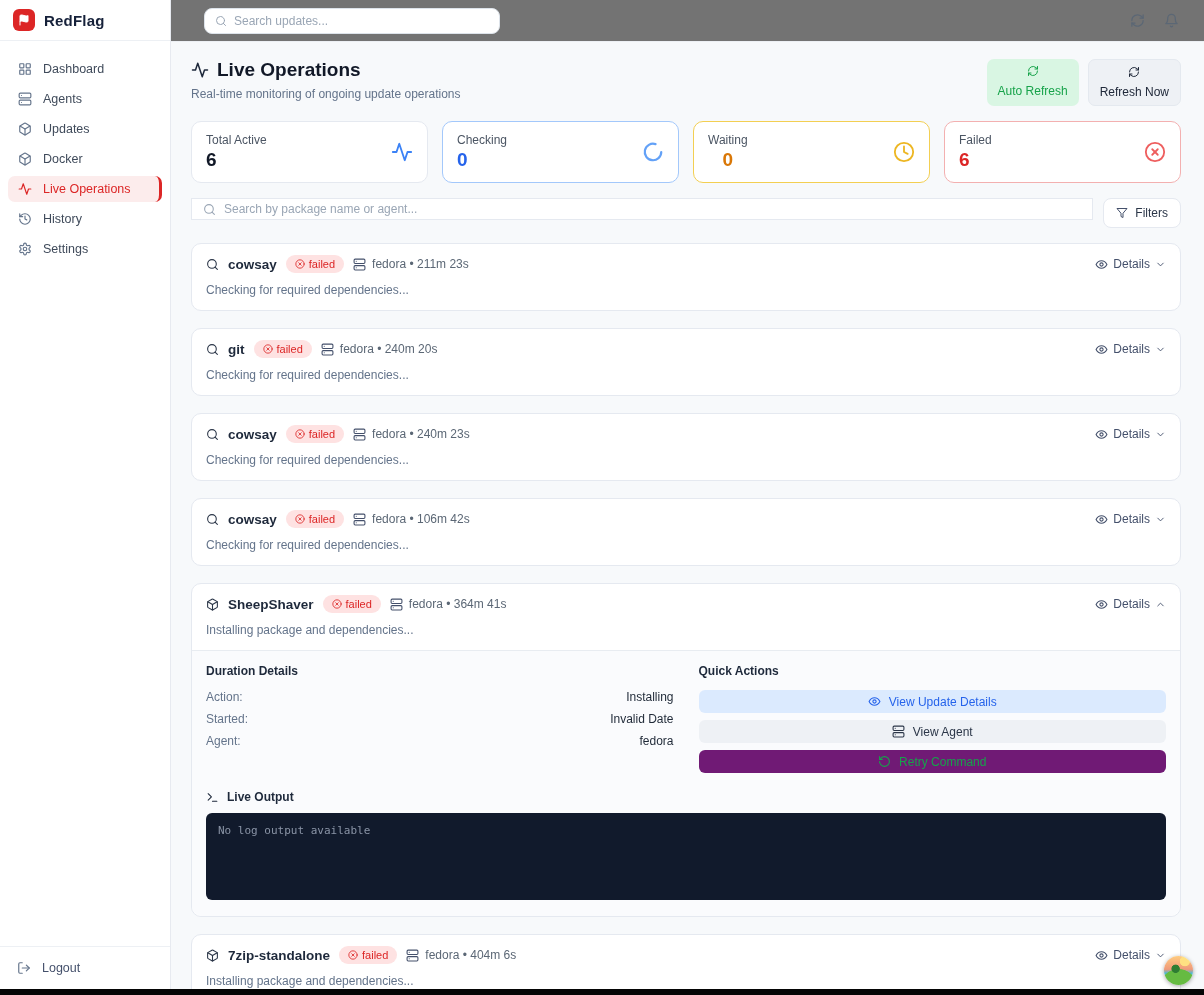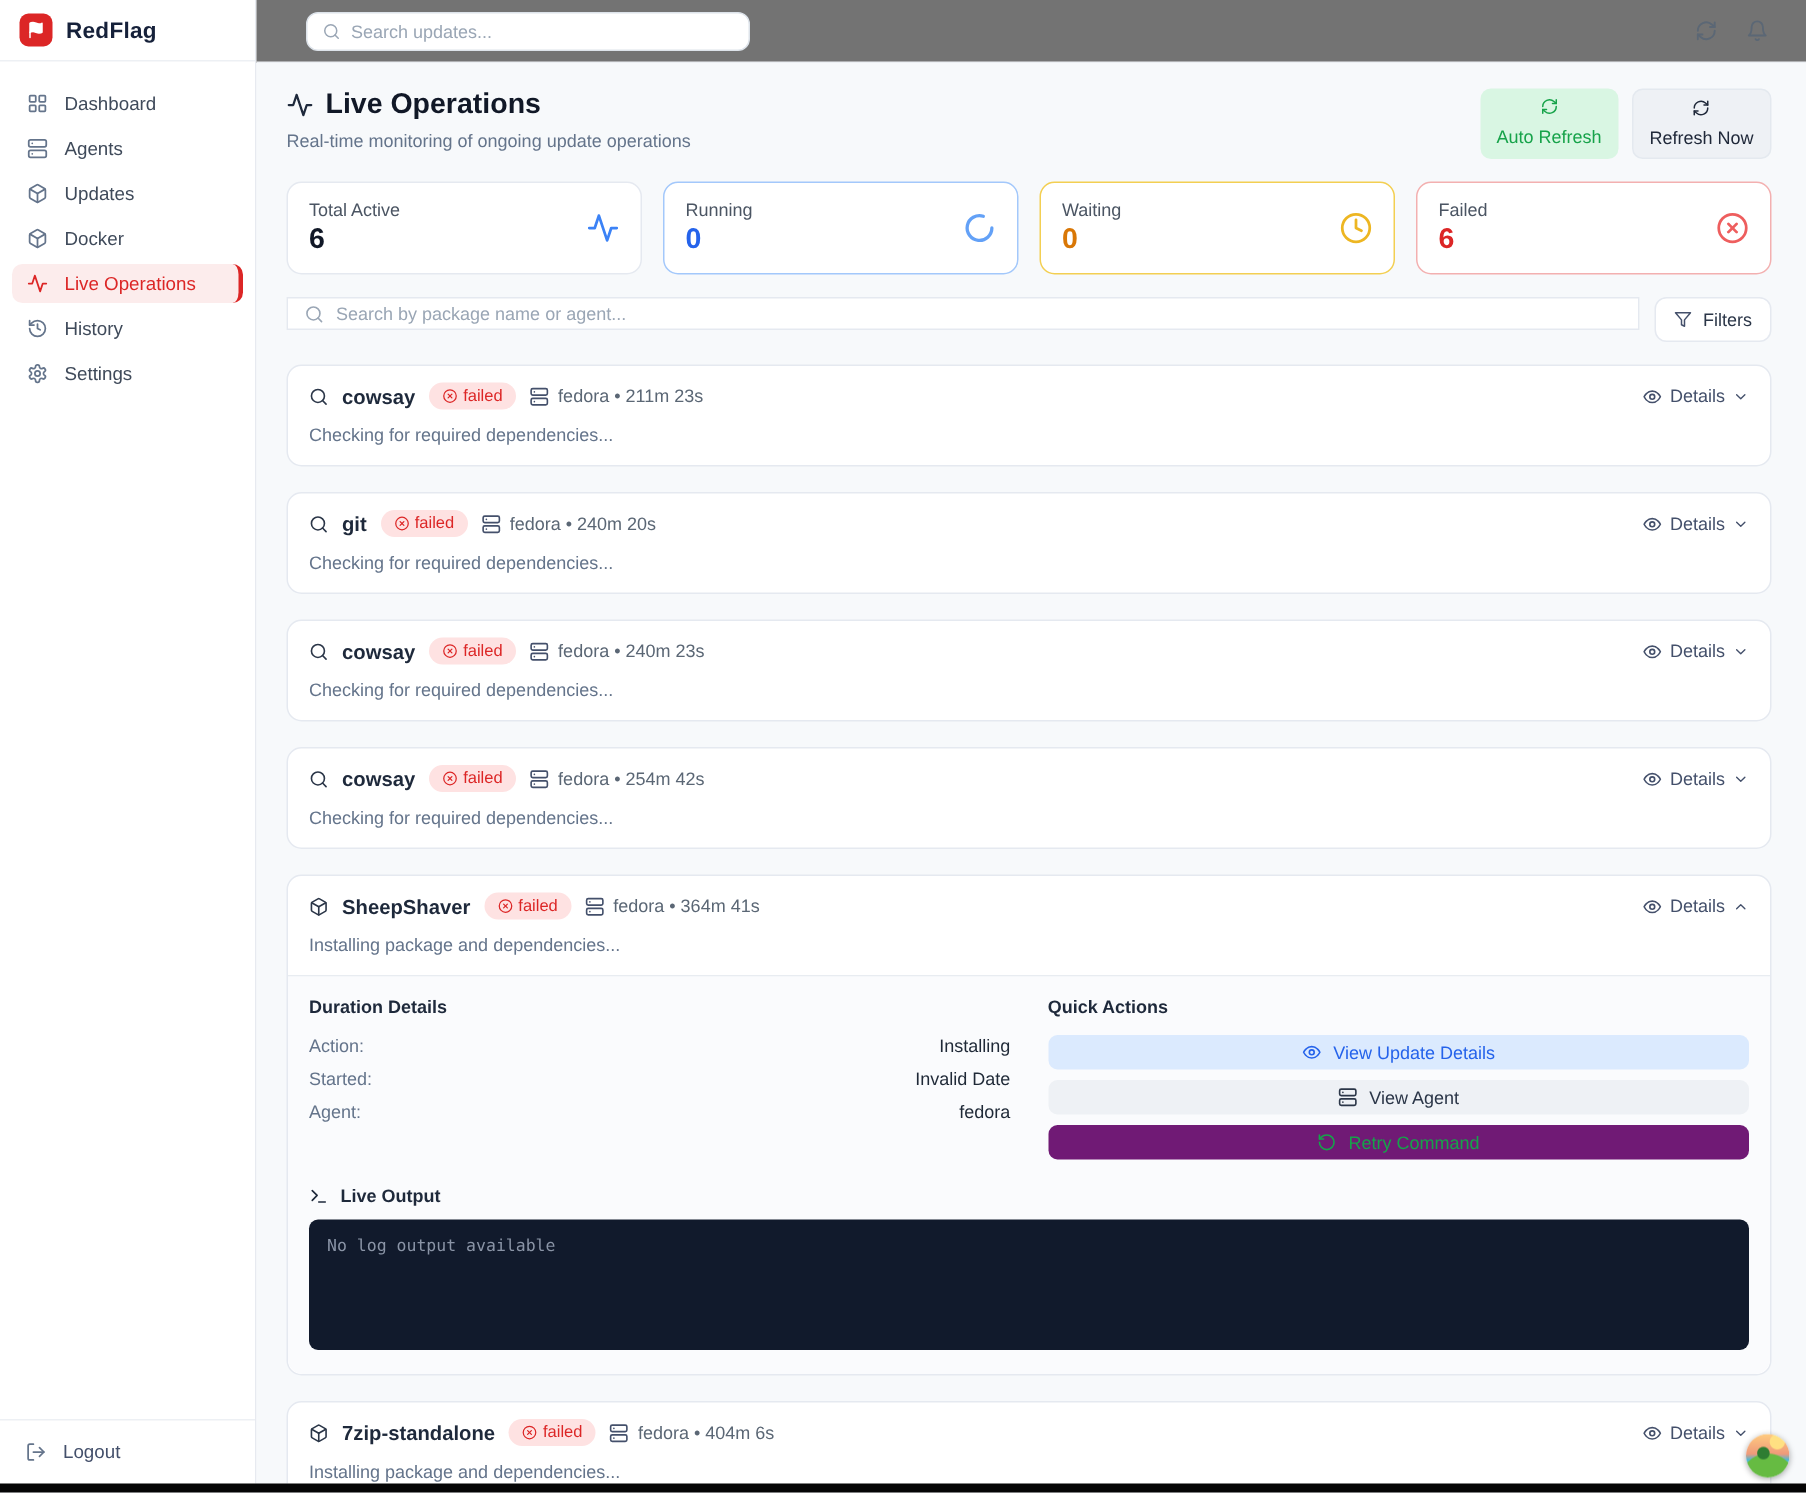--- a/index.html
+++ b/index.html
@@ -46,21 +46,21 @@
   .btn-refresh-now { background:#eef1f5; border:1px solid #e4e9ef; color:#20293a; }
 
   
   .stats { display:grid; grid-template-columns:repeat(4,1fr); gap:14px; margin-top:15px; }
   .stat { background:#fff; border:1px solid #e5e9f0; border-radius:10px; padding:12px 14px; display:flex; justify-content:space-between; align-items:center; height:62px; }
   .stat-label { font-size:12px; color:#4b5563; }
   .stat-value { font-size:19px; font-weight:700; color:#111827; margin-top:2px; }
   .stat svg { width:22px; height:22px; flex:none; }
   .stat.total svg { color:#3b82f6; }
   .stat.running { border-color:#a3c8fb; } .stat.running .stat-value { color:#2563eb; } .stat.running svg { color:#63a1f7; }
-  .stat.waiting { border-color:#f3cf52; } .stat.waiting .stat-value { color:#d97706; } .stat.waiting svg { color:#edb622; }
+  .stat.waiting { border-color:#f3cf52;text-align:center; } .stat.waiting .stat-value { color:#d97706; } .stat.waiting svg { color:#edb622; }
   .stat.failed  { border-color:#f3b0b0; } .stat.failed .stat-value  { color:#dc2626; } .stat.failed svg  { color:#ee5e5e; }
 
   
   .search-row { display:flex; gap:10px; margin-top:15px; }
   .search-box { flex:1; height:22px; background:#fff; border:1px solid #e5e9f0; border-radius:0; display:flex; align-items:center; gap:8px; padding:0 11px; }
   .search-box svg { width:13px; height:13px; color:#9aa6b5; flex:none; }
   .search-box input { border:none; outline:none; flex:1; font-size:12px; font-family:inherit; color:#334155; background:transparent; }
   .search-box input::placeholder { color:#9aa6b5; }
   .btn-filters { height:30px; background:#fff; border:1px solid #e5e9f0; border-radius:8px; padding:0 12px; display:flex; align-items:center; gap:7px; font-size:12px; color:#2b3648; cursor:pointer; }
   .btn-filters svg { width:12px; height:12px; color:#44506b; }
@@ -318,21 +318,21 @@
           <div>
               <div class="stat-label">Total Active</div>
               <div class="stat-value">6</div>
             </div>
           <svg viewBox="0 0 24 24">
               <use href="#i-activity"></use>
             </svg>
         </div>
         <div class="stat running">
           <div>
-              <div class="stat-label">Running</div>
+              <div class="stat-label">Checking</div>
               <div class="stat-value">0</div>
             </div>
           <svg viewBox="0 0 24 24">
               <use href="#i-spinner"></use>
             </svg>
         </div>
         <div class="stat waiting">
           <div>
               <div class="stat-label">Waiting</div>
               <div class="stat-value">0</div>
@@ -493,21 +493,21 @@
                 <span class="badge">
                     <svg viewBox="0 0 24 24">
                       <use href="#i-circle-x"></use>
                     </svg>
                     <span>failed</span>
                   </span>
                 <span class="op-meta">
                     <svg viewBox="0 0 24 24">
                       <use href="#i-server"></use>
                     </svg>
-                    <span>fedora • 254m 42s</span>
+                    <span>fedora • 106m 42s</span>
                   </span>
               </div>
               <div class="op-msg">Checking for required dependencies...</div>
             </div>
             <div class="details-btn">
                 <svg viewBox="0 0 24 24">
                   <use href="#i-eye"></use>
                 </svg>
                 <span>Details</span>
                 <svg class="chev" viewBox="0 0 24 24">

